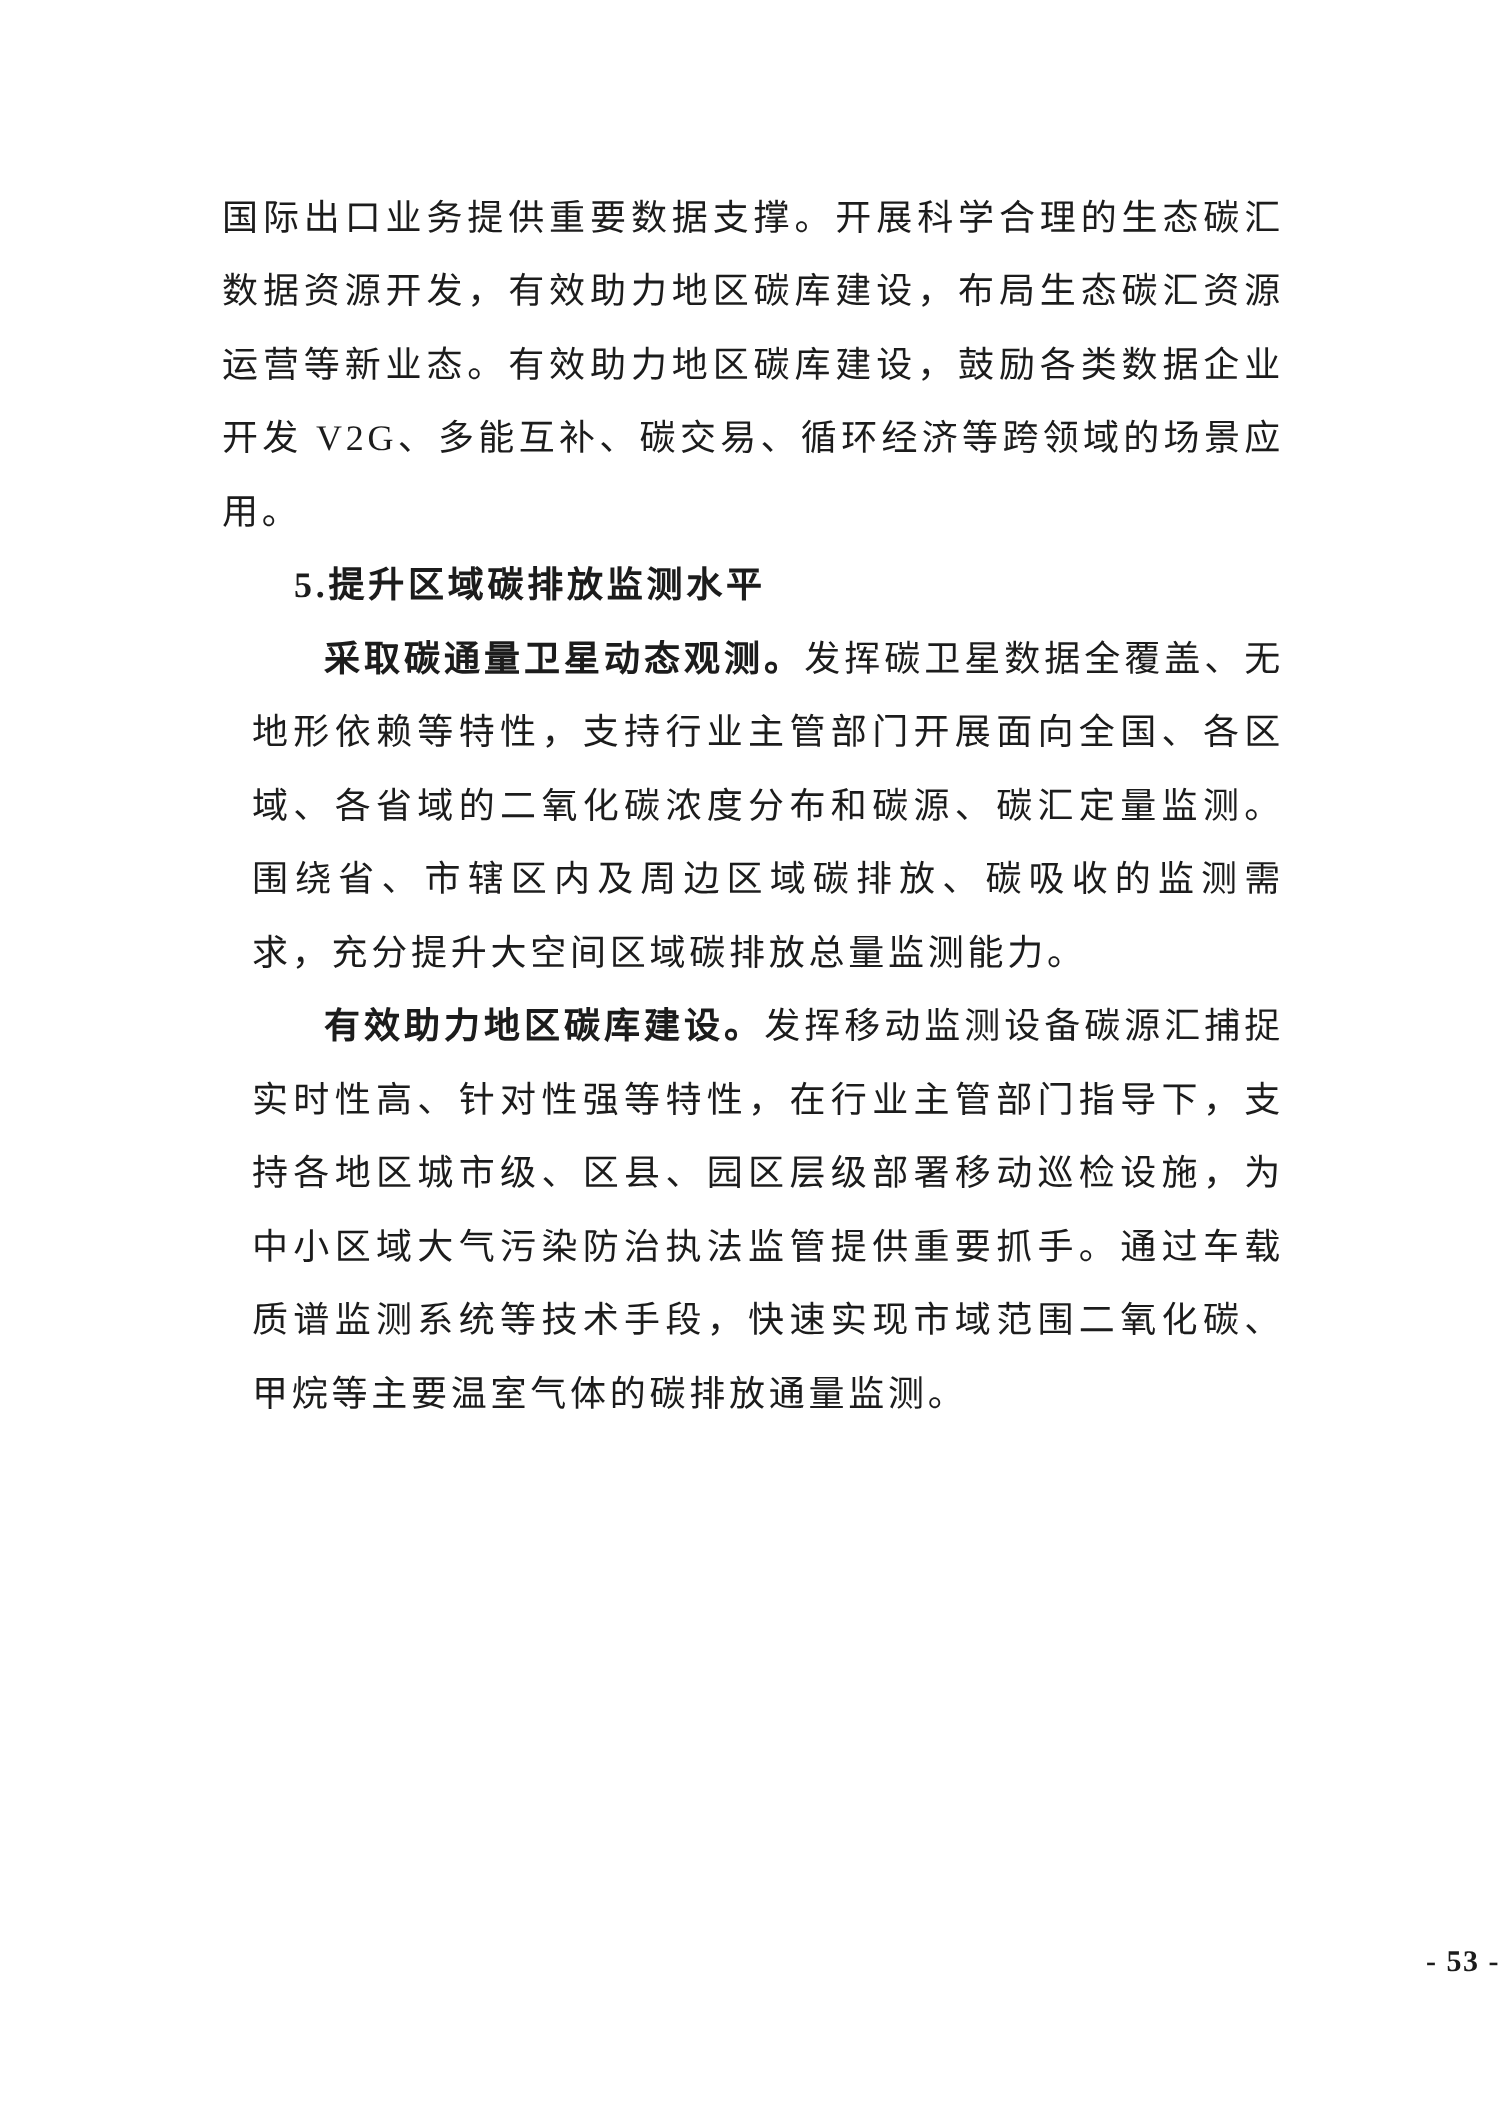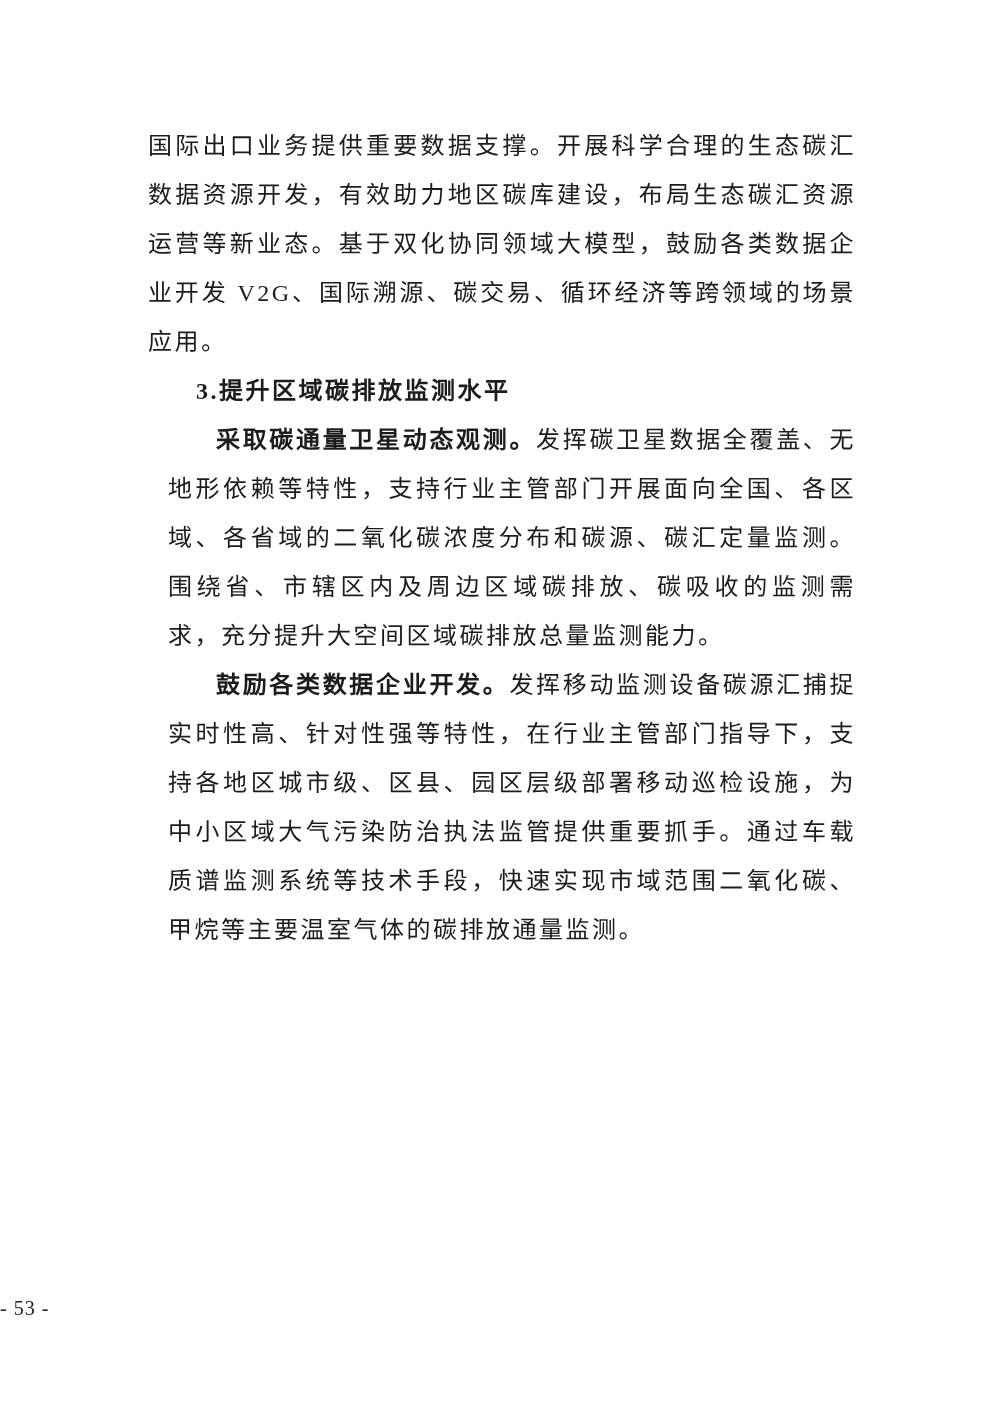--- a/index.html
+++ b/index.html
@@ -51,47 +51,48 @@
     text-indent: 2em;
   }
   .lead {
     font-weight: 700;
   }
   .footer {
     position: absolute;
     top: 1294px;
     left: 0;
     width: 1000px;
-    text-align: left;
+    text-align: right;
     font-size: 20px;
     line-height: 28px;
     letter-spacing: 1px;
     color: #1c1c1c;
+    font-weight: bold;
   }
 </style>
 </head>
 <body>
 
 <div class="page">
   <div class="content">
 
     <p class="para">
-      <span>国际出口业务提供重要数据支撑。开展科学合理的生态碳汇数据资源开发，有效助力地区碳库建设，布局生态碳汇资源运营等新业态。基于双化协同领域大模型，鼓励各类数据企业开发 V2G、国际溯源、碳交易、循环经济等跨领域的场景应用。</span>
+      <span>国际出口业务提供重要数据支撑。开展科学合理的生态碳汇数据资源开发，有效助力地区碳库建设，布局生态碳汇资源运营等新业态。有效助力地区碳库建设，鼓励各类数据企业开发 V2G、多能互补、碳交易、循环经济等跨领域的场景应用。</span>
     </p>
 
     <p class="heading">
-      <span>3.提升区域碳排放监测水平</span>
+      <span>5.提升区域碳排放监测水平</span>
     </p>
 
     <p class="para indent">
       <span class="lead">采取碳通量卫星动态观测。</span><span>发挥碳卫星数据全覆盖、无地形依赖等特性，支持行业主管部门开展面向全国、各区域、各省域的二氧化碳浓度分布和碳源、碳汇定量监测。围绕省、市辖区内及周边区域碳排放、碳吸收的监测需求，充分提升大空间区域碳排放总量监测能力。</span>
     </p>
 
     <p class="para indent">
-      <span class="lead">鼓励各类数据企业开发。</span><span>发挥移动监测设备碳源汇捕捉实时性高、针对性强等特性，在行业主管部门指导下，支持各地区城市级、区县、园区层级部署移动巡检设施，为中小区域大气污染防治执法监管提供重要抓手。通过车载质谱监测系统等技术手段，快速实现市域范围二氧化碳、甲烷等主要温室气体的碳排放通量监测。</span>
+      <span class="lead">有效助力地区碳库建设。</span><span>发挥移动监测设备碳源汇捕捉实时性高、针对性强等特性，在行业主管部门指导下，支持各地区城市级、区县、园区层级部署移动巡检设施，为中小区域大气污染防治执法监管提供重要抓手。通过车载质谱监测系统等技术手段，快速实现市域范围二氧化碳、甲烷等主要温室气体的碳排放通量监测。</span>
     </p>
 
 
   </div>
 
   <div class="footer">
     <span>- 53 -</span>
   </div>
 </div>
 

